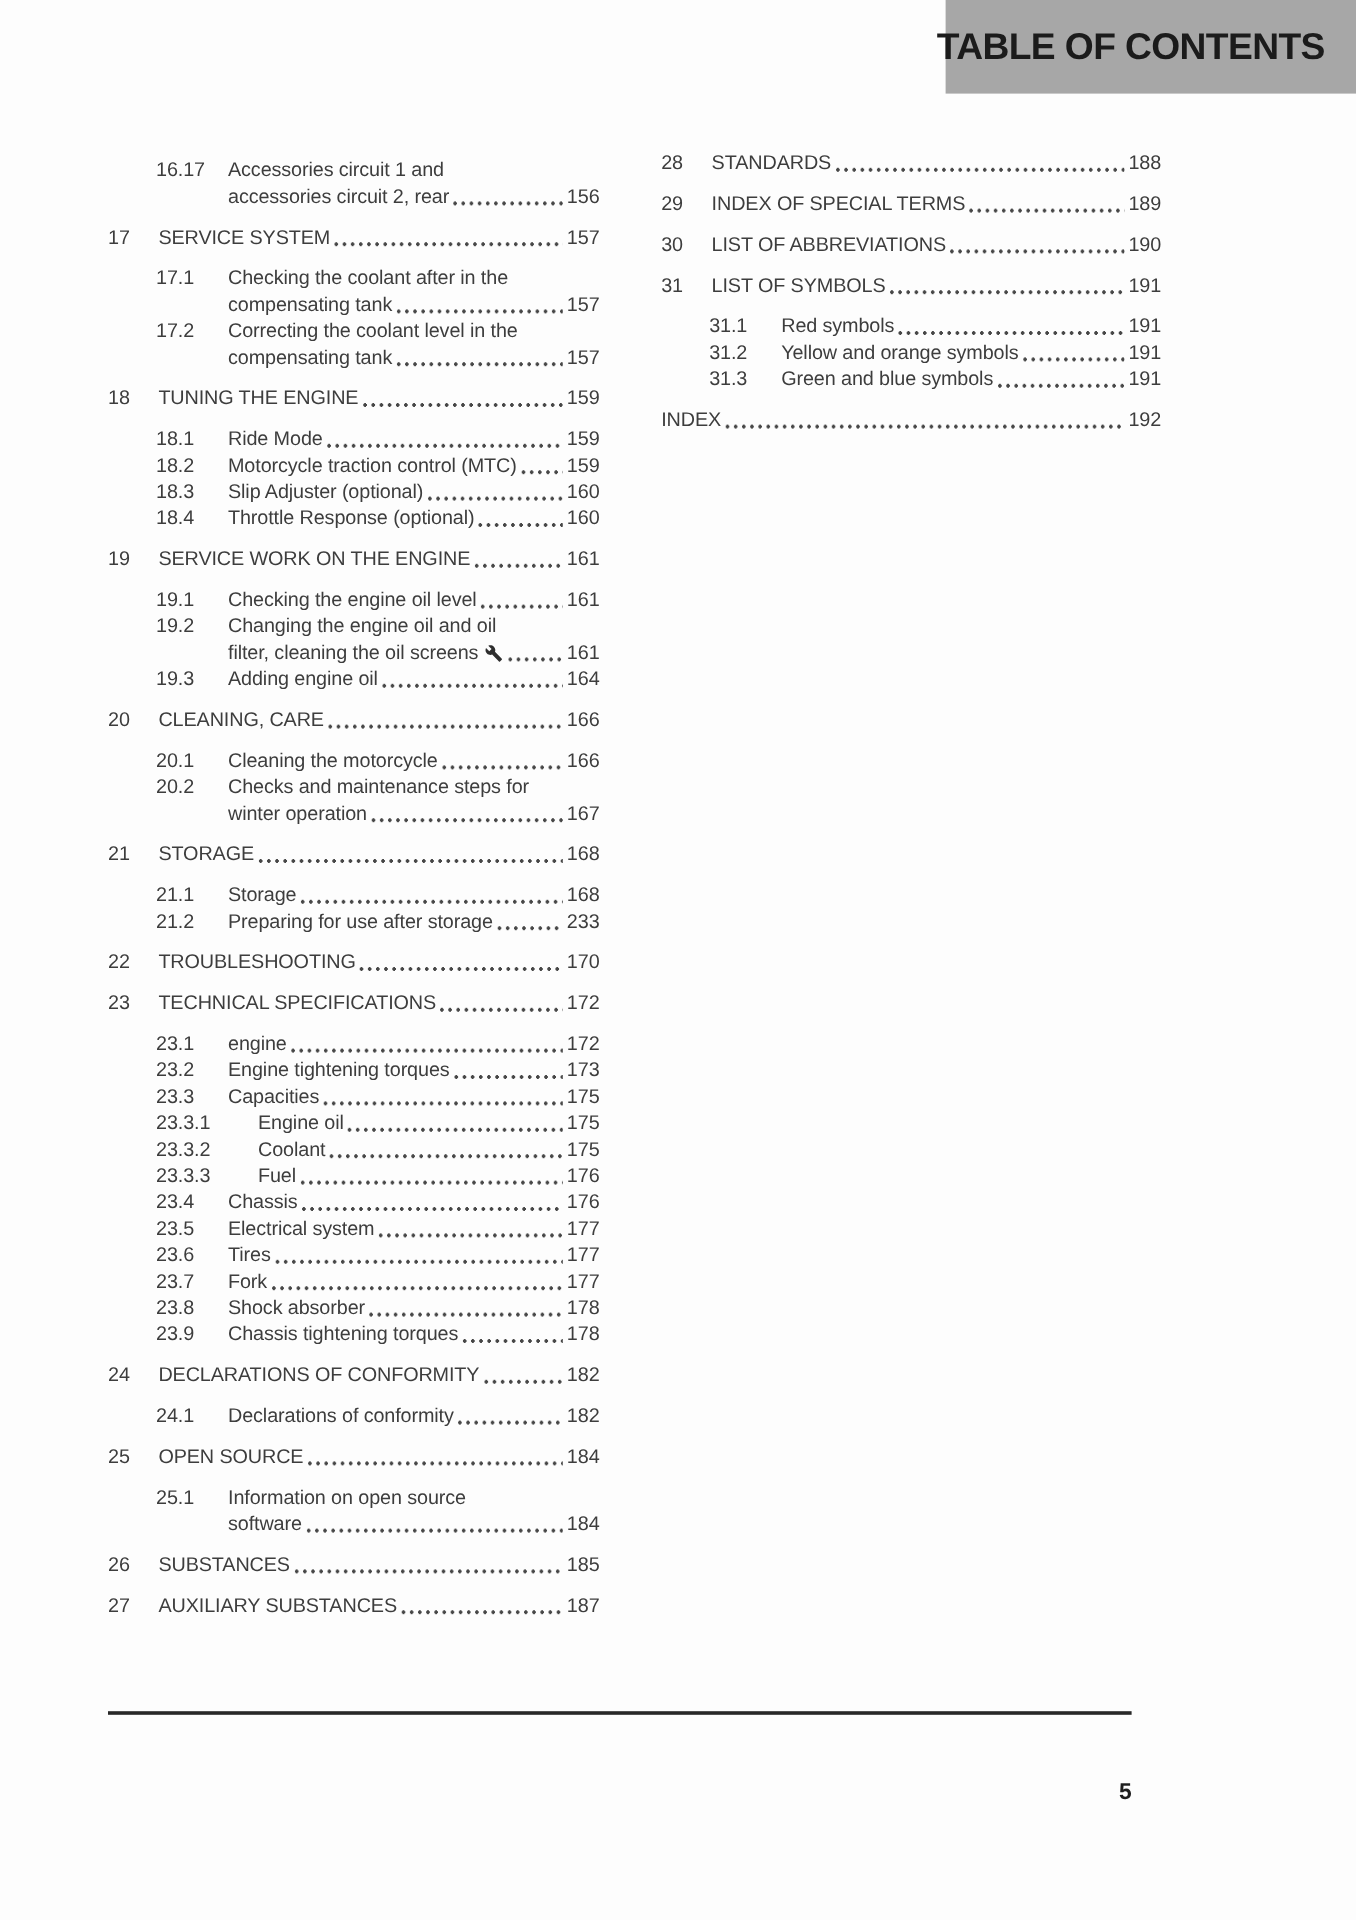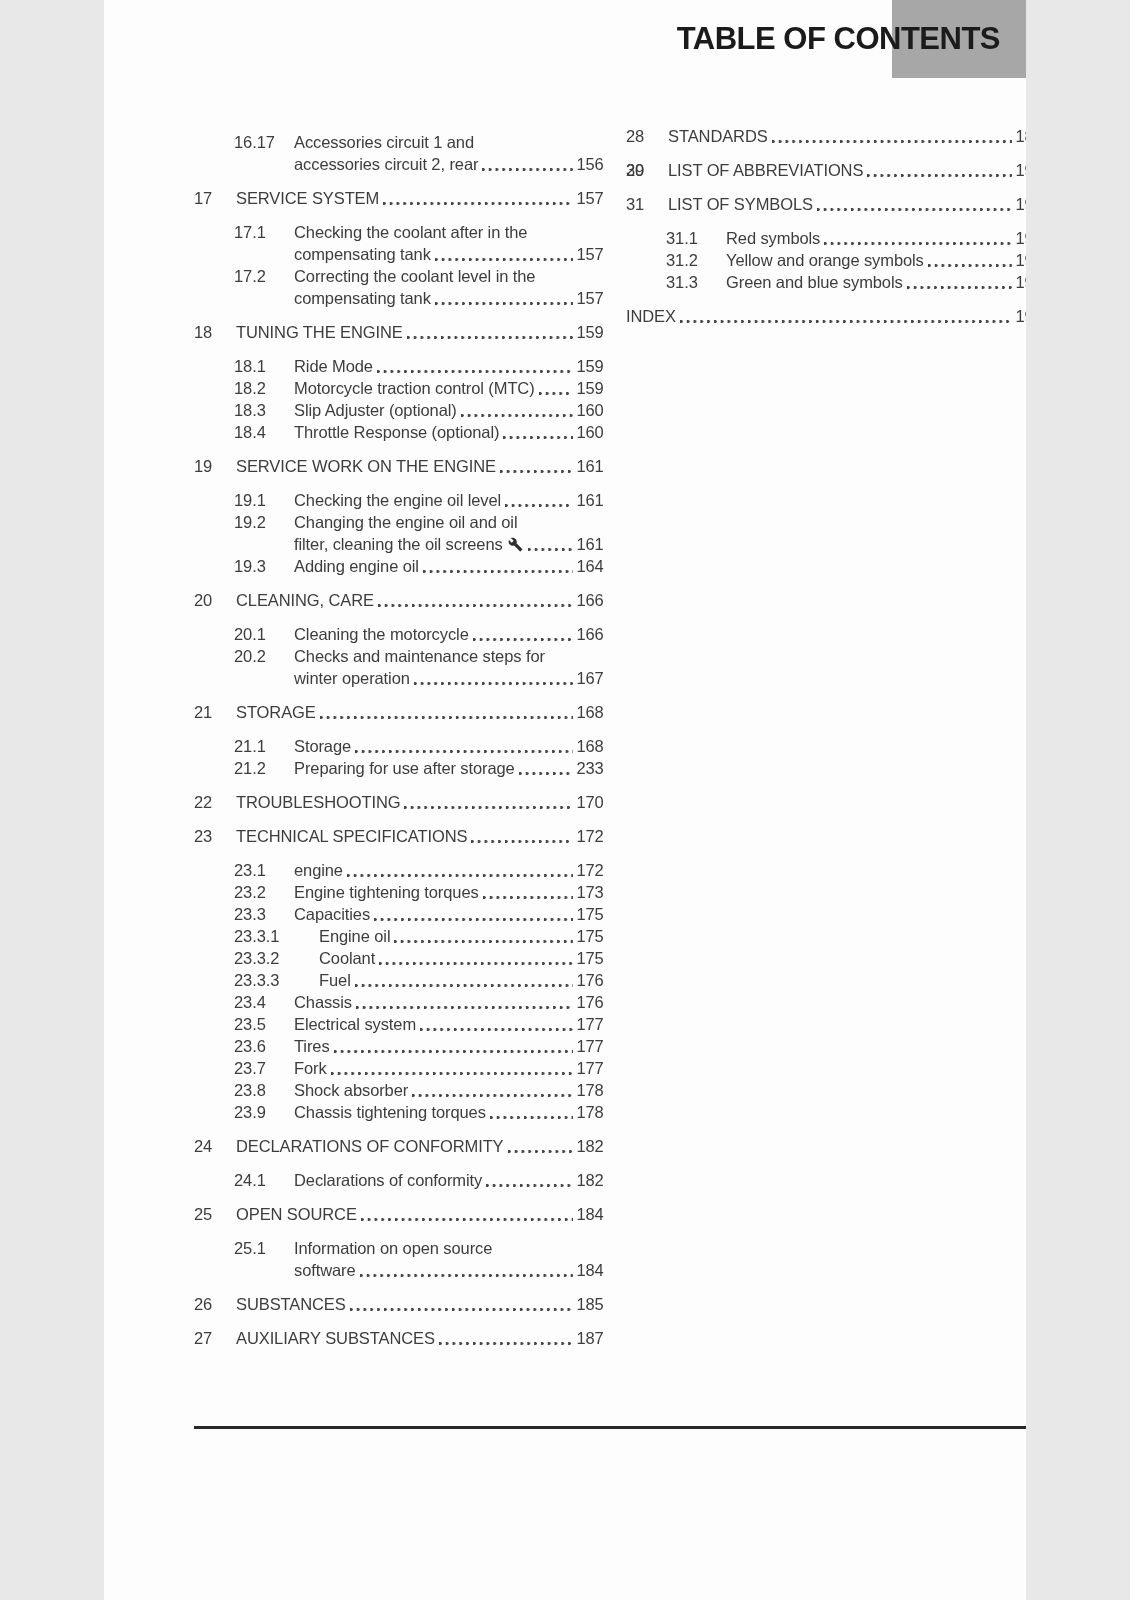--- a/index.html
+++ b/index.html
@@ -1,18 +1,18 @@
 <!DOCTYPE html>
 <html><head>
 <meta charset="utf-8">
 <style>
   html,body{margin:0;padding:0;background:#e8e8e8;}
   .page-scan{
     position:relative;
-    width:922px;height:1600px;
+    width:1130px;height:1600px;
     margin:0 auto;
     background:#fdfdfd;
     font-family:"Liberation Sans","DejaVu Sans",sans-serif;
     color:#3d3d3d;
     overflow:hidden;
   }
   
   .header-band{
     position:absolute;top:0;left:788px;right:0;height:78px;
     display:flex;align-items:center;justify-content:flex-end;
@@ -21,21 +21,21 @@
   .header-title{
     font-size:31px;font-weight:bold;letter-spacing:-0.5px;
     white-space:nowrap;
   }
   
   .toc-col{
     position:absolute;top:113px;
     font-size:16.5px;line-height:22px;letter-spacing:-0.1px;
   }
   .col-left{left:90px;width:410px;padding-top:18px;box-sizing:border-box;}
-  .col-right{left:522px;width:417px;}
+  .col-right{left:551px;width:417px;}
   .entry{position:relative;}
   .entry .num{position:absolute;left:0;top:0;white-space:nowrap;}
   .level-chapter{margin:12px 0;padding-left:42px;}
   .level-sub{padding-left:100px;}
   .level-subsub{padding-left:125px;}
   .level-index{margin:12px 0;padding-left:0;}
   .level-sub .num,.level-subsub .num{left:40px;}
   .line{display:block;}
   .line.last{display:flex;}
   .line .txt{white-space:nowrap;}
@@ -391,20 +391,25 @@
       <div class="entry level-chapter">
         <span class="num">28</span>
         <div class="line last">
           <span class="txt">STANDARDS</span>
           <span class="dots"></span>
           <span class="page">188</span>
         </div>
       </div>
       <div class="entry level-chapter">
         <span class="num">29</span>
+        <div class="line last">
+          <span class="txt">INDEX OF SPECIAL TERMS</span>
+          <span class="dots"></span>
+          <span class="page">189</span>
+        </div>
       </div>
       <div class="entry level-chapter">
         <span class="num">30</span>
         <div class="line last">
           <span class="txt">LIST OF ABBREVIATIONS</span>
           <span class="dots"></span>
           <span class="page">190</span>
         </div>
       </div>
       <div class="entry level-chapter">

